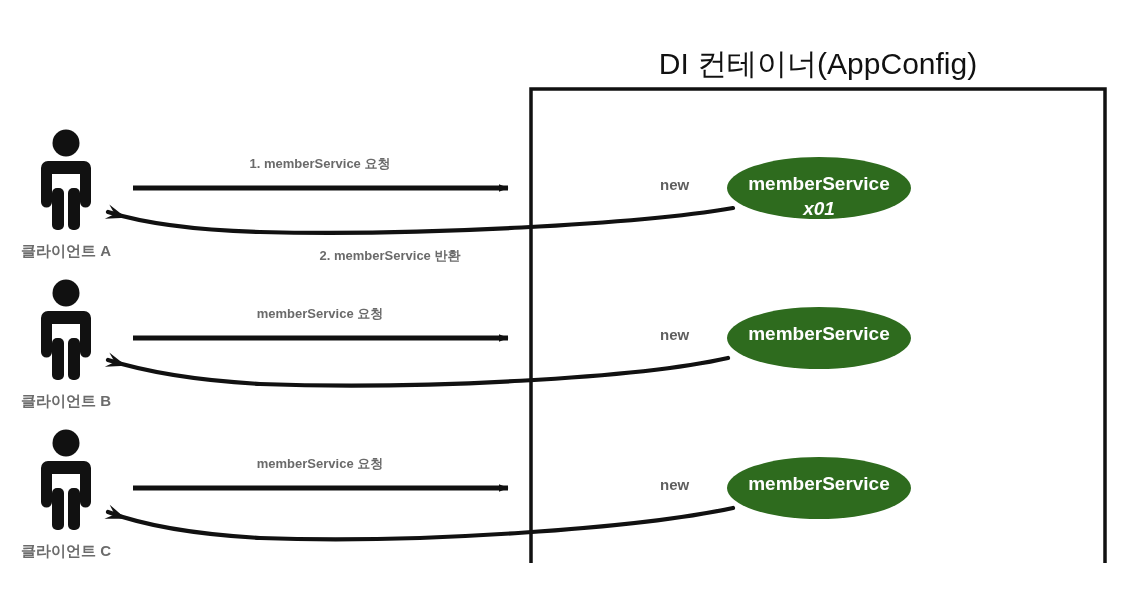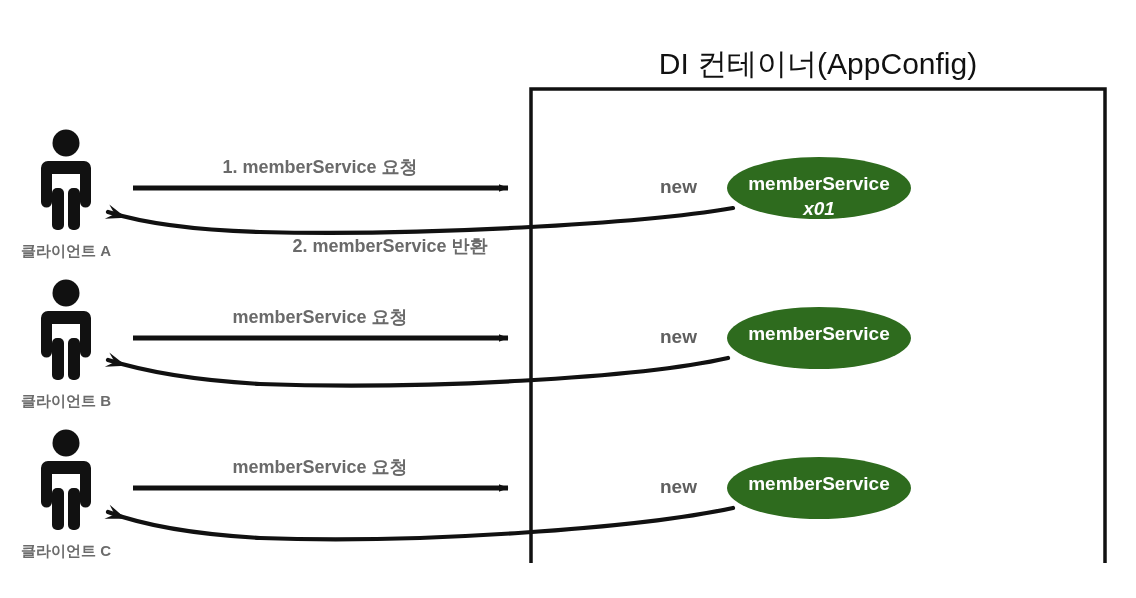--- a/index.html
+++ b/index.html
@@ -42,28 +42,28 @@
     text-align: center;
     font-size: 15px;
     font-weight: bold;
     color: #6b6b6b;
     white-space: nowrap;
   }
   .arrow-label {
     position: absolute;
     width: 420px;
     text-align: center;
-    font-size: 18px;
+    font-size: 13px;
     font-weight: bold;
     color: #6a6a6a;
     white-space: nowrap;
   }
   .new-label {
     position: absolute;
-    font-size: 19px;
+    font-size: 15px;
     font-weight: bold;
     color: #5f5f5f;
     white-space: nowrap;
   }
   .bean-text {
     position: absolute;
     text-align: center;
     font-size: 19px;
     font-weight: bold;
     color: #ffffff;
@@ -132,21 +132,21 @@
   <div class="container-title">DI 컨테이너(AppConfig)</div>
 
   <div class="client-label" style="left:-14px; top:242px;">클라이언트 A</div>
   <div class="client-label" style="left:-14px; top:392px;">클라이언트 B</div>
   <div class="client-label" style="left:-14px; top:542px;">클라이언트 C</div>
 
   <div class="arrow-label" style="left:110px; top:155px;">1. memberService 요청</div>
   <div class="arrow-label" style="left:110px; top:305px;">memberService 요청</div>
   <div class="arrow-label" style="left:110px; top:455px;">memberService 요청</div>
 
-  <div class="arrow-label" style="left:180px; top:234px;">2. memberService 반환</div>
+  <div class="arrow-label" style="left:180px; top:247px;">2. memberService 반환</div>
 
   <div class="new-label" style="left:660px; top:176px;">new</div>
   <div class="new-label" style="left:660px; top:326px;">new</div>
   <div class="new-label" style="left:660px; top:476px;">new</div>
 
   <div class="bean-text" style="left:727px; top:163px; width:184px;">
     <span>memberService</span>
     <span class="l2">x01</span>
   </div>
   <div class="bean-text" style="left:727px; top:313px; width:184px;">

